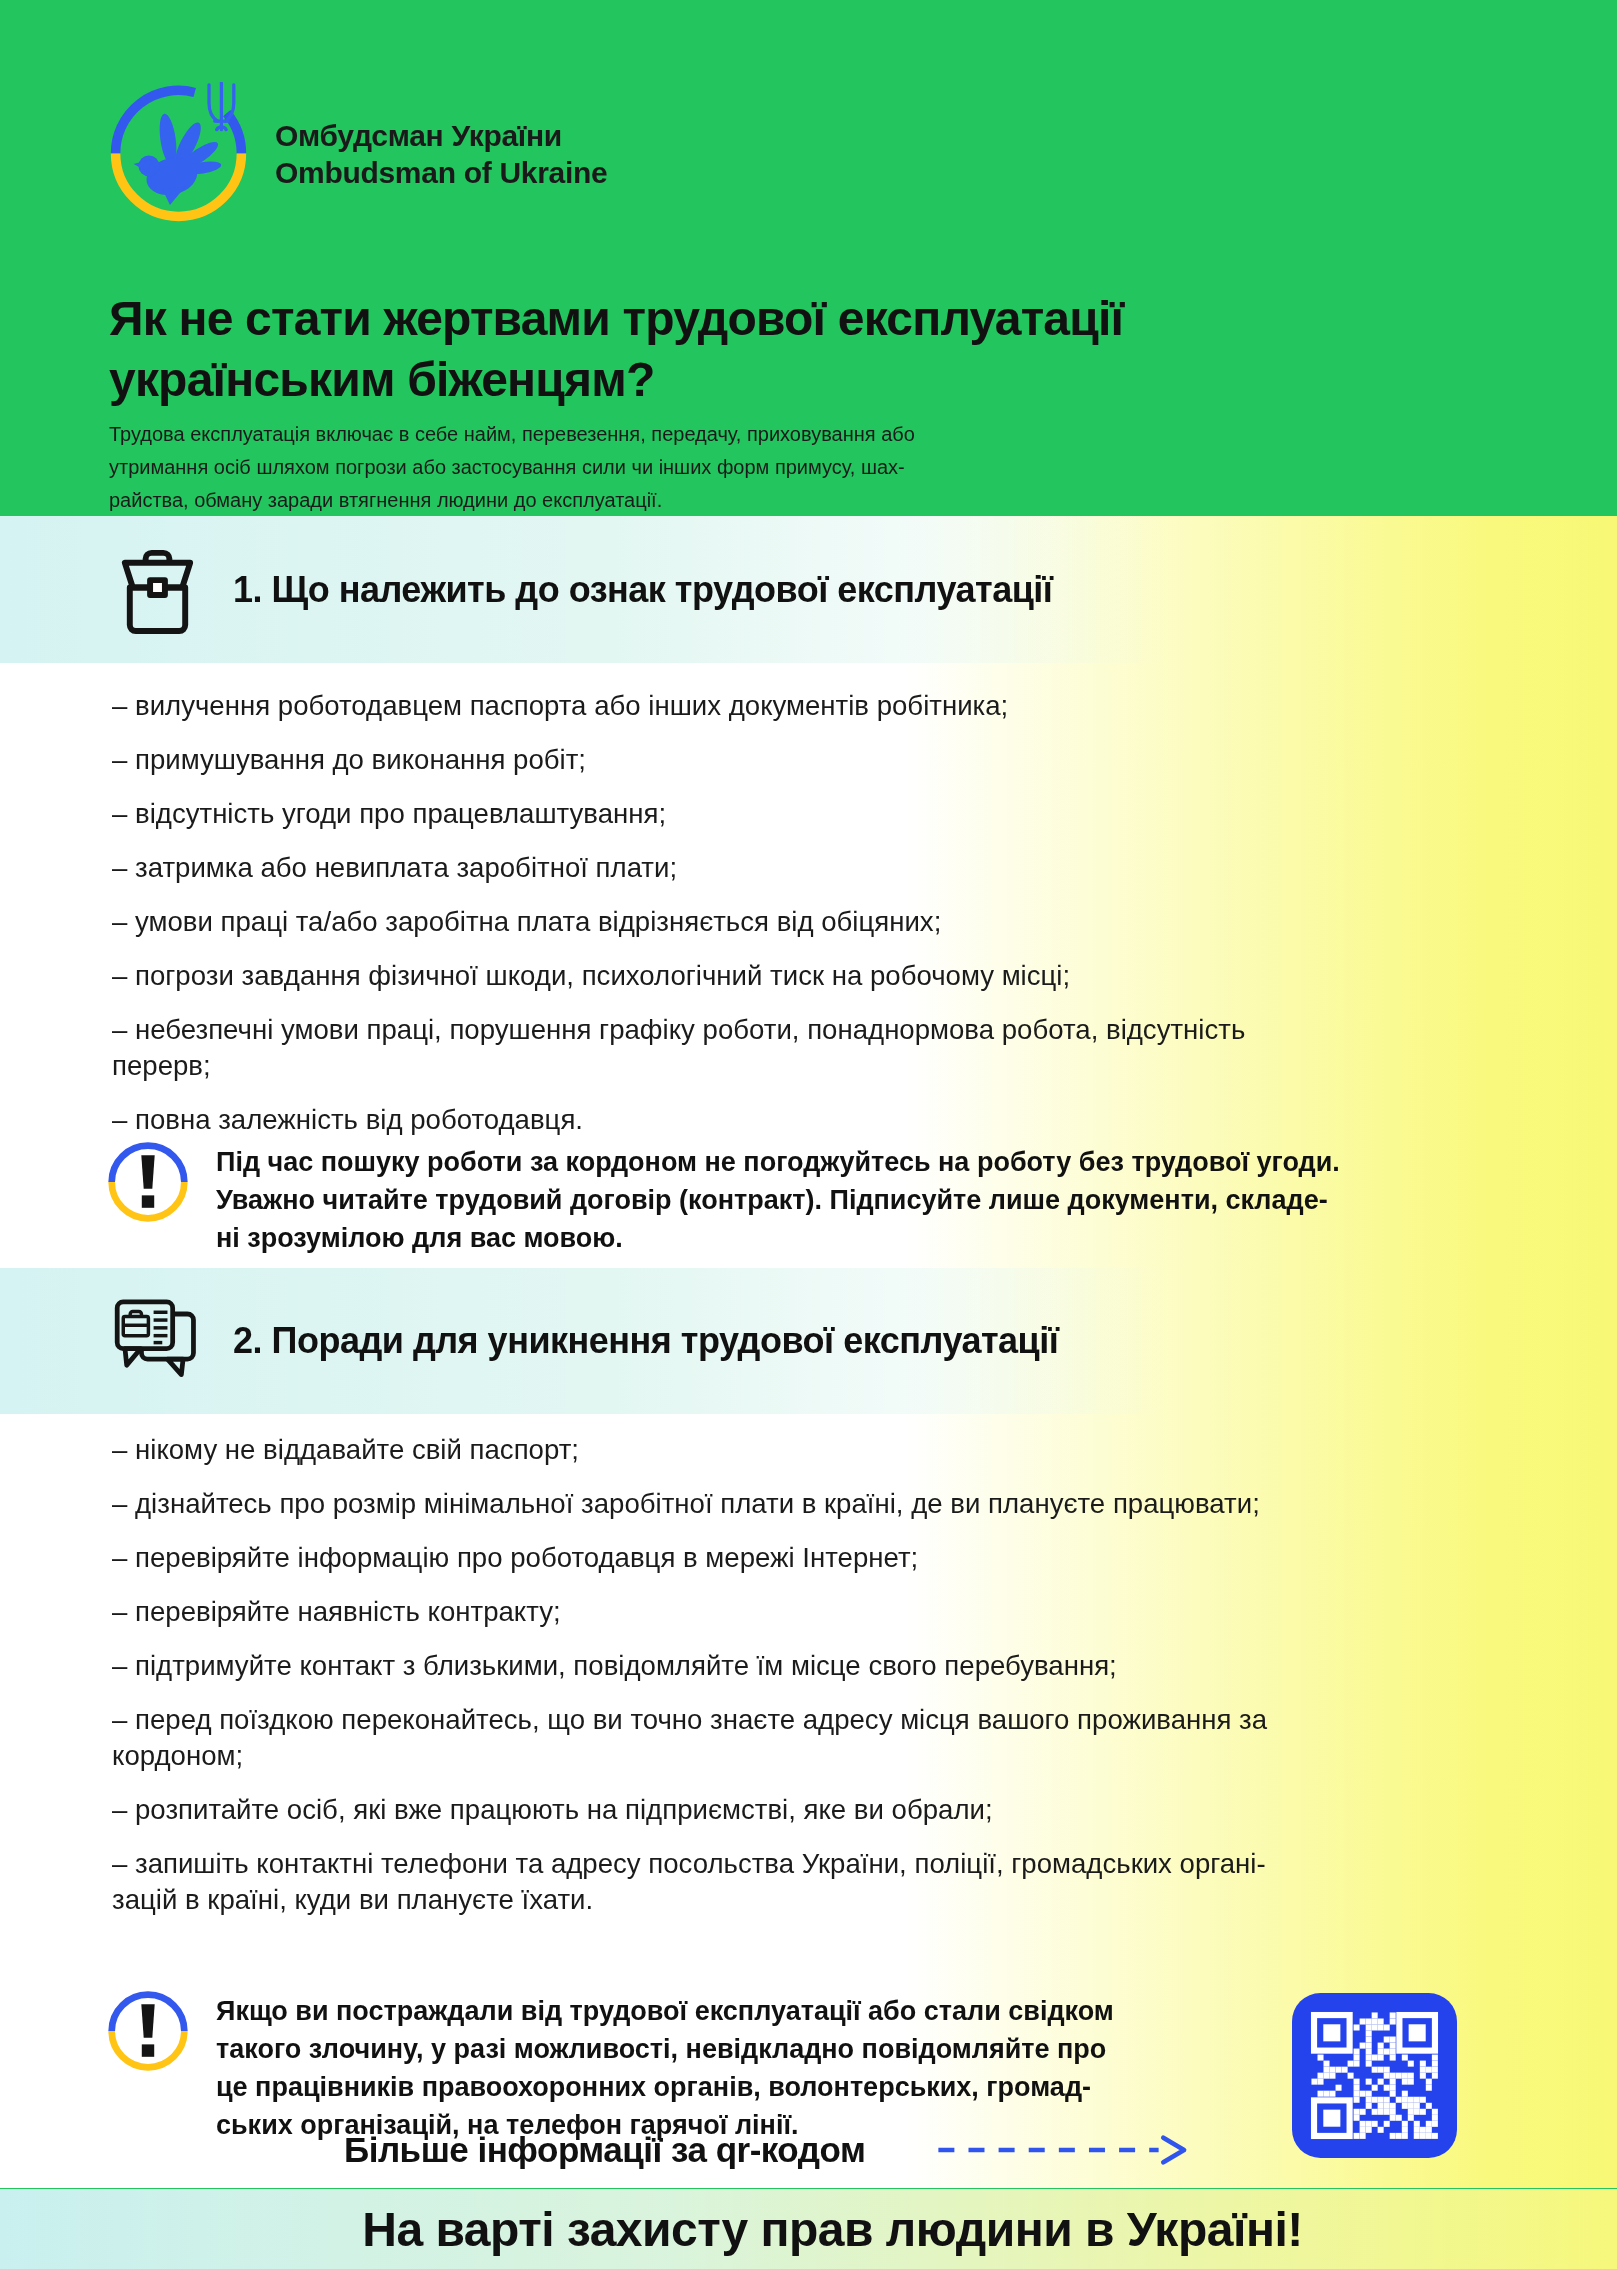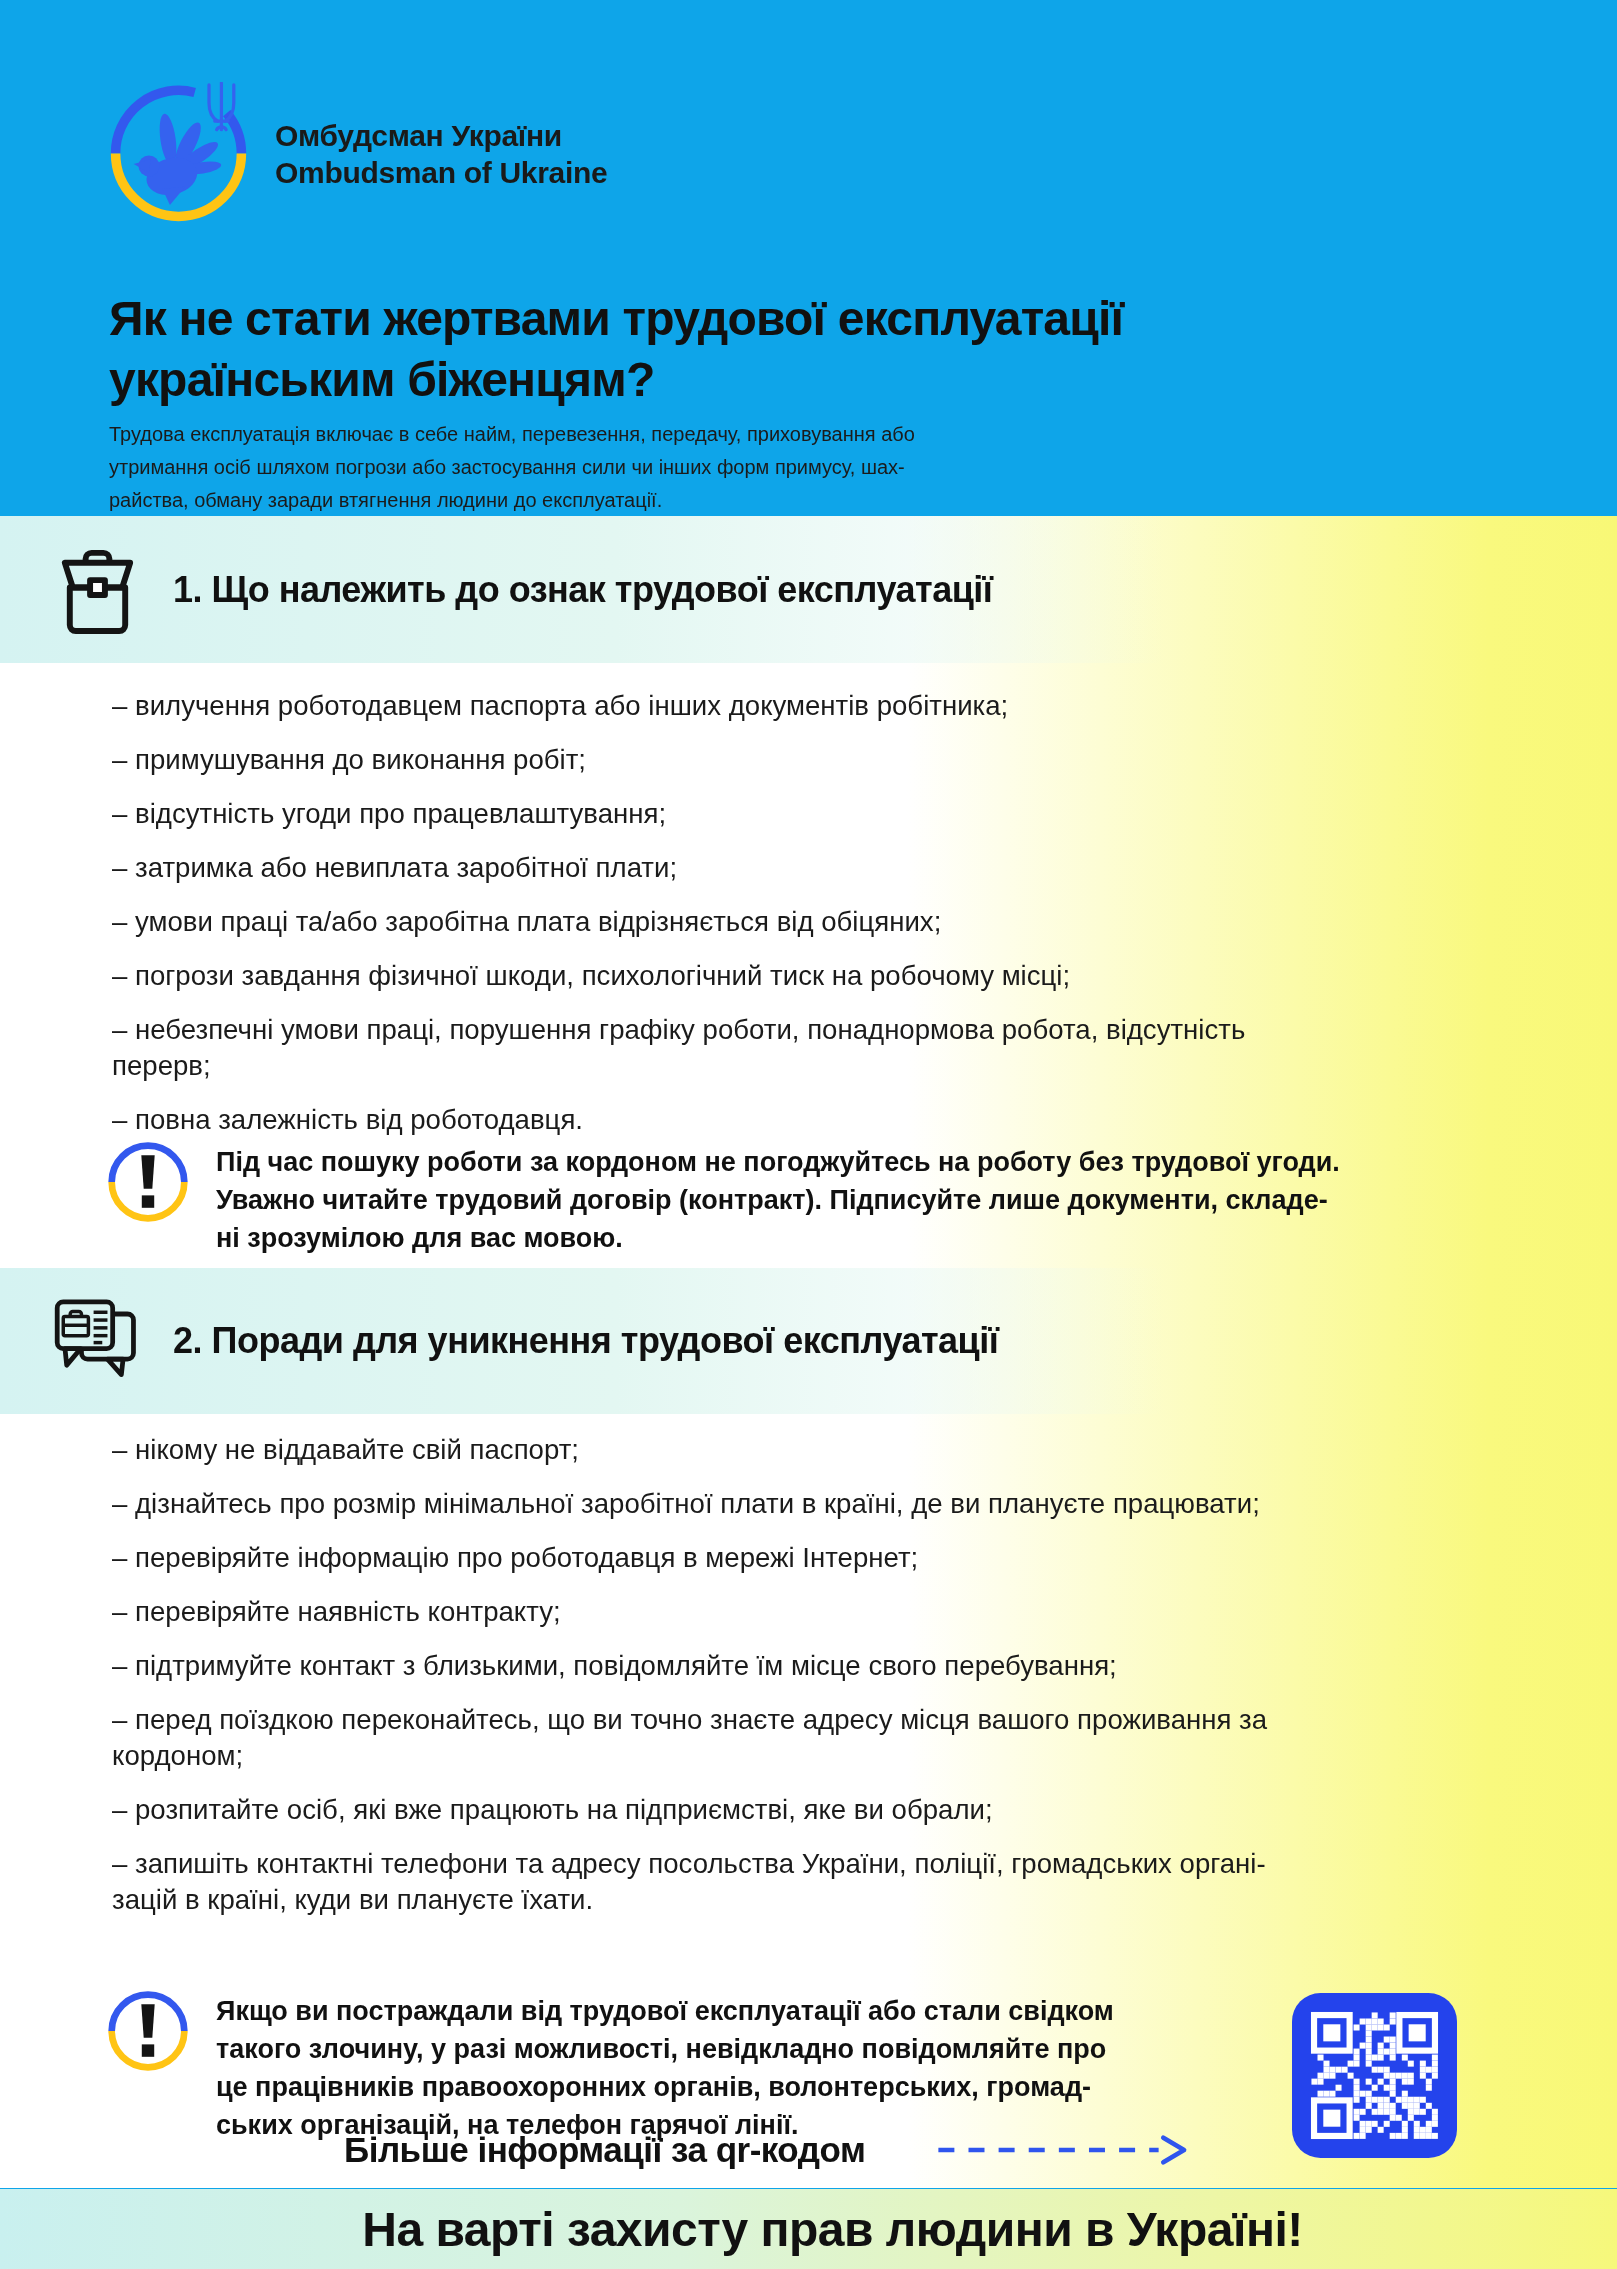--- a/index.html
+++ b/index.html
@@ -1,19 +1,19 @@
 <!DOCTYPE html>
 <html style="font-size:15px"><head>
 <meta charset="utf-8">
 <style>
   * { margin:0; padding:0; box-sizing:border-box; }
   html,body { background:#e8e8e8; }
   .page {
     position:relative; width:1618px; height:2269px;
-    background:#0ea5e9; overflow:hidden; color:#141414;
+    background:#22c55e; overflow:hidden; color:#141414;
     font-family:"Liberation Sans","DejaVu Sans",sans-serif;
   }
   .body-gradient {
     position:absolute; left:0; top:516px; width:1618px; height:1672px;
     background:linear-gradient(90deg,#ffffff 0%,#ffffff 56%,#f9f97e 92%,#f8f876 100%);
   }
   .logo-row { position:absolute; top:82px; left:107px; display:flex; align-items:center; gap:25px; z-index:2; }
   .logo-mark { width:143px; height:143px; }
   .logo-text { font-weight:bold; font-size:30px; line-height:37px; letter-spacing:-0.3px; color:#1a1a1a; }
   .page-title {
@@ -21,21 +21,21 @@
     font-size:48px; line-height:61px; font-weight:bold; letter-spacing:-0.8px;
     white-space:pre-line; color:#111;
   }
   .intro {
     position:absolute; top:418px; left:109px; width:1198px; z-index:2;
     font-size:20px; line-height:33px; white-space:pre-line; color:#1b1b1b;
   }
   .band {
     position:absolute; left:0; width:1618px; height:147px; z-index:1;
     background:linear-gradient(90deg,#d5f3f2 0%,#e3f7f2 38%,rgba(235,249,235,0) 72%);
-    display:flex; align-items:center; padding-left:52px; gap:30px;
+    display:flex; align-items:center; padding-left:112px; gap:30px;
   }
   .band1 { top:516px; }
   .band2 { top:1268px; height:146px; }
   .band-title { font-size:36px; font-weight:bold; letter-spacing:-0.5px; color:#111; }
   .section-icon { width:91px; height:91px; flex:none; }
   .list {
     position:absolute; left:112px; width:1417px; z-index:2;
     list-style:none; font-size:27.6px; line-height:36px; color:#1b1b1b;
   }
   .list1 { top:688px; }

